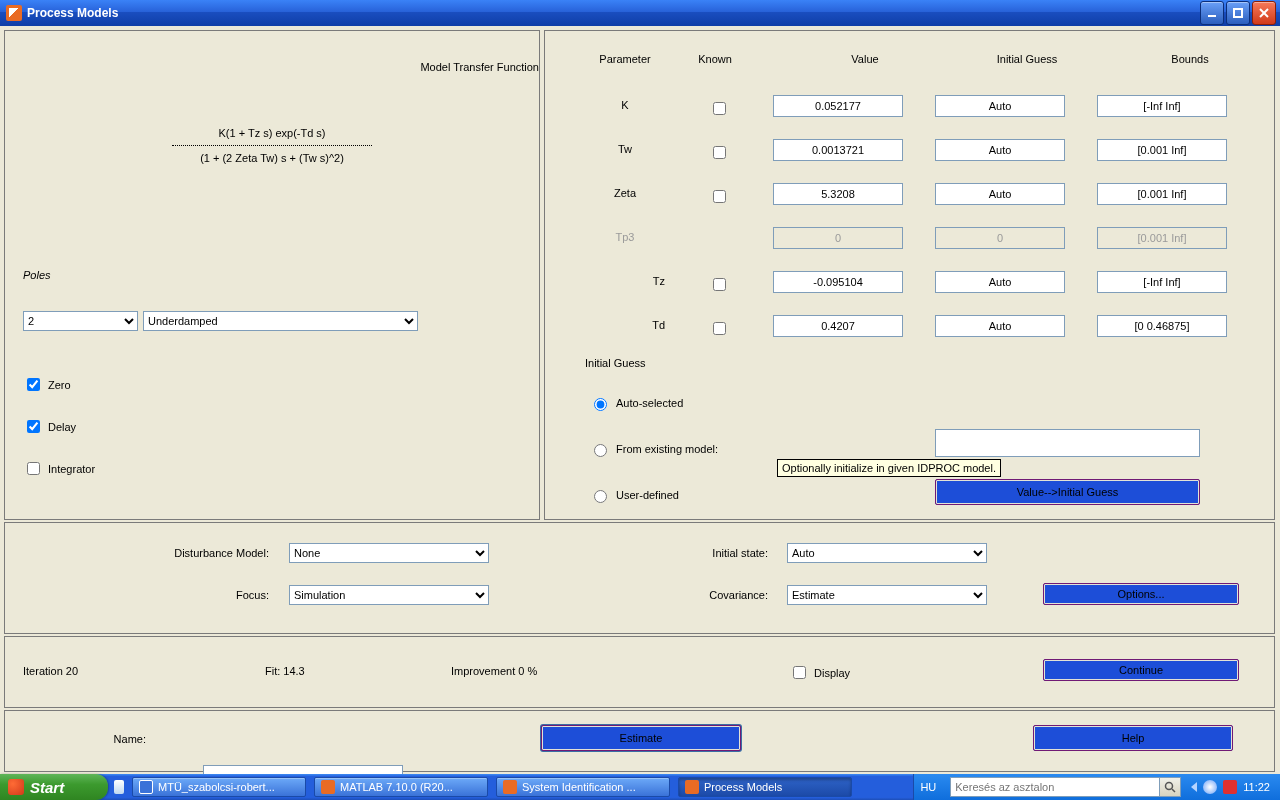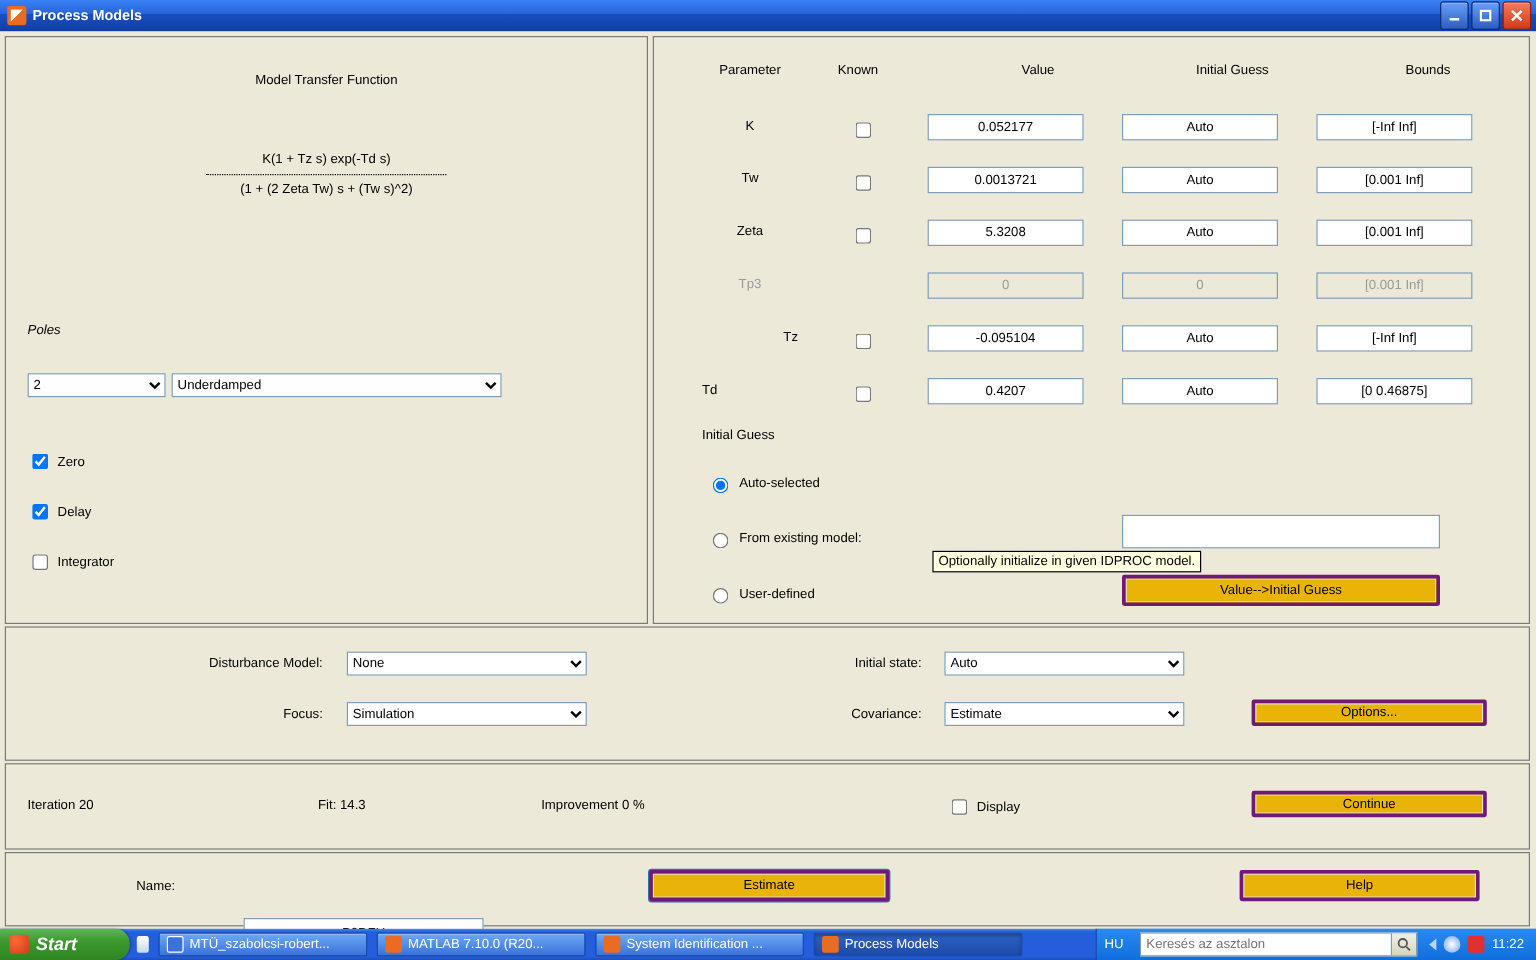--- a/index.html
+++ b/index.html
@@ -11,38 +11,38 @@
   .titlebar .title-spacer { flex:1; }
   .titlebar .sysbtn { width:22px; height:22px; margin-left:2px; border:1px solid #0b2e7a; border-radius:3px; display:flex; align-items:center; justify-content:center; background: linear-gradient(to bottom,#6aa0f8,#2b5ebd); color:#fff; font-weight:bold; font-size:12px; box-shadow:inset 0 1px 0 rgba(255,255,255,0.4);}
   .titlebar .sysbtn.close { background: linear-gradient(to bottom,#f77a5a,#d13a1a); border-color:#8c1f08; }
   .titlebar .sysbtn svg { stroke:#fff; stroke-width:2; }
   
   .client { position:relative; height:748px; }
   .panel { position:absolute; border:1px solid #7a7a7a; background:#ece9d8; }
   
   
   .left-panel { left:4px; top:4px; width:534px; height:488px; }
-  .tf-title { text-align:center; margin-top:30px; }
+  .tf-title { text-align:right; margin-top:30px; }
   .tf-formula { text-align:center; margin-top:50px; line-height:20px; }
   .tf-formula hr { width:200px; border:none; border-top:1px dotted #000; margin:2px auto; }
   
   .lbl { position:absolute; }
   .field-select { height:20px; font-size:11px; background:#fff; border:1px solid #7f9db9; }
   .cb { width:13px; height:13px; }
   .cb-row { position:absolute; display:flex; align-items:center; gap:5px;}
   
   
   .right-panel { left:544px; top:4px; width:729px; height:488px; }
   .rp-head { position:absolute; top:22px; font-weight:normal; text-align:center; }
   
   .txt { background:#fff; border:1px solid #7f9db9; box-sizing:border-box; text-align:center; font-size:11px; height:22px; }
   .txt.disabled { background:#ece9d8; color:#9a9a9a; }
   .radio-row { position:absolute; display:flex; align-items:center; gap:6px; }
   input[type=radio]{width:13px;height:13px;}
-  .btn { background:#eab308; border:3px solid #701a75; border-radius:2px; box-shadow:inset 0 0 0 1px #e3e3d7; text-align:center; height:22px; font-size:11px;}
+  .btn { background:#1d4ed8; border:1px solid #701a75; border-radius:2px; box-shadow:inset 0 0 0 1px #e3e3d7; text-align:center; height:22px; font-size:11px;}
   .btn.default { box-shadow: 0 0 0 1px #3a6ea5, inset 0 0 0 1px #e3e3d7; }
   
   .tooltip { position:absolute; background:#ffffe1; border:1px solid #000; padding:2px 4px; font-size:11px; }
   
   
   .mid1 { left:4px; top:496px; width:1269px; height:110px; }
   .mid2 { left:4px; top:610px; width:1269px; height:70px; }
   .mid3 { left:4px; top:684px; width:1269px; height:60px; }
   
   
@@ -142,21 +142,21 @@
         <input class="txt " style="position: absolute; left: 552px; top: 152px; width: 130px;" value="[0.001 Inf]">
         <div class="lbl" style="left:40px; width:80px; text-align:center; top:200px;color:#9a9a9a;">Tp3</div>
         <input class="txt disabled" style="position: absolute; left: 228px; top: 196px; width: 130px;" value="0" disabled="">
         <input class="txt disabled" style="position: absolute; left: 390px; top: 196px; width: 130px;" value="0" disabled="">
         <input class="txt disabled" style="position: absolute; left: 552px; top: 196px; width: 130px;" value="[0.001 Inf]" disabled="">
         <div class="lbl" style="left:40px; width:80px; text-align:right; top:244px;">Tz</div>
         <input type="checkbox" class="cb" style="position: absolute; left: 164px; top: 244px;">
         <input class="txt " style="position: absolute; left: 228px; top: 240px; width: 130px;" value="-0.095104">
         <input class="txt " style="position: absolute; left: 390px; top: 240px; width: 130px;" value="Auto">
         <input class="txt " style="position: absolute; left: 552px; top: 240px; width: 130px;" value="[-Inf Inf]">
-        <div class="lbl" style="left:40px; width:80px; text-align:left; top:288px;">Td</div>
+        <div class="lbl" style="left:40px; width:80px; text-align:right; top:288px;">Td</div>
         <input type="checkbox" class="cb" style="position: absolute; left: 164px; top: 288px;">
         <input class="txt " style="position: absolute; left: 228px; top: 284px; width: 130px;" value="0.4207">
         <input class="txt " style="position: absolute; left: 390px; top: 284px; width: 130px;" value="Auto">
         <input class="txt " style="position: absolute; left: 552px; top: 284px; width: 130px; text-align: center;" value="[0 0.46875]">
       </div>
 
     <div class="lbl" style="left:40px; top:326px;">Initial Guess</div>
 
     <label class="radio-row" style="left:44px; top:364px;">
       <input type="radio" name="ig" checked="" style="">

